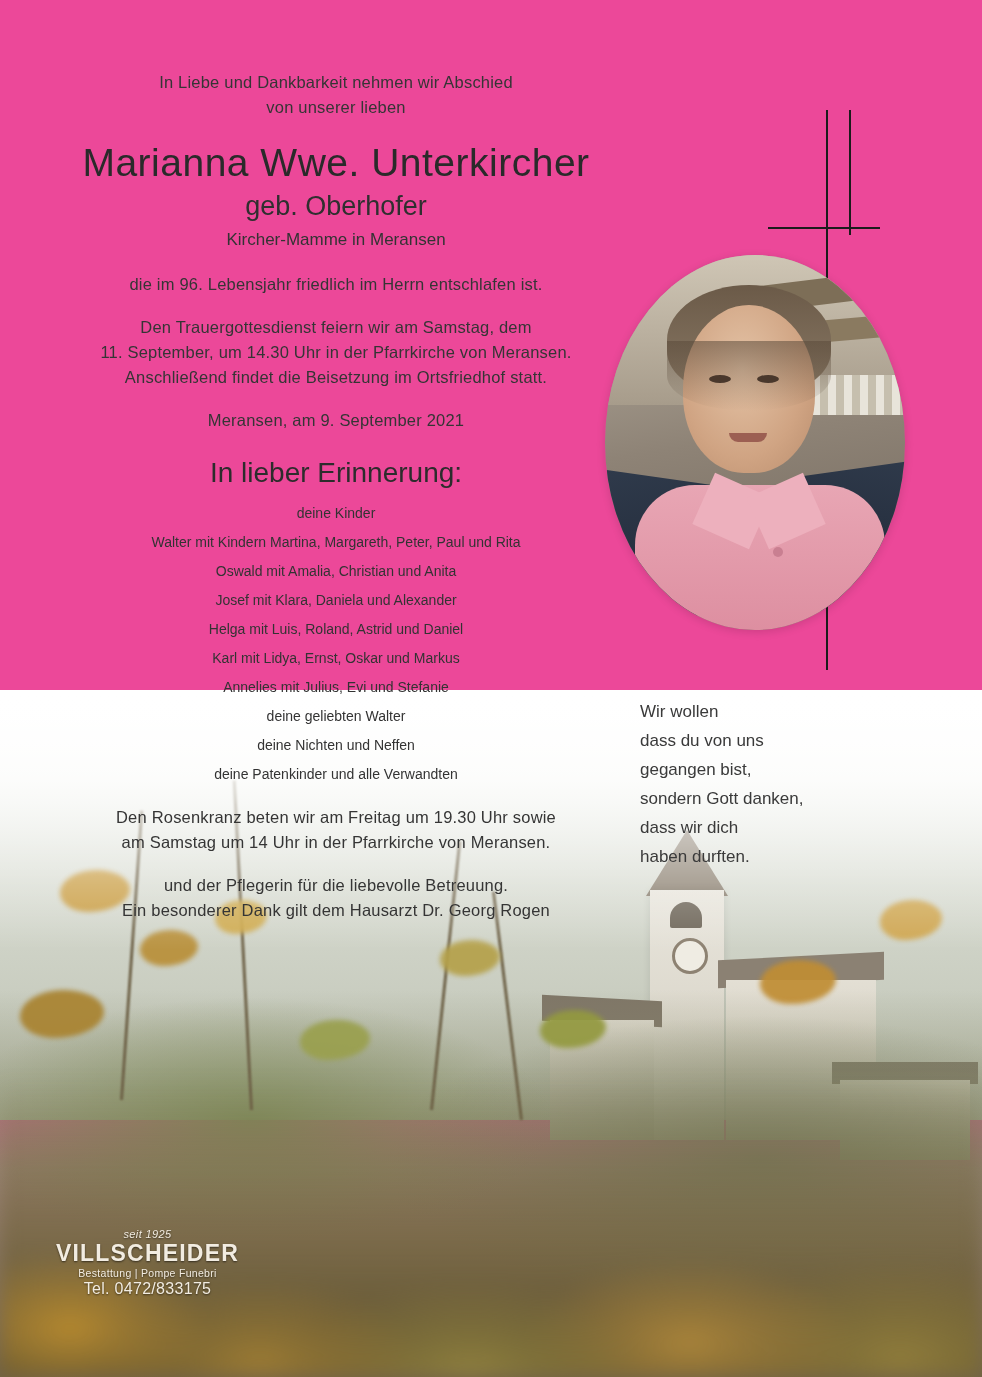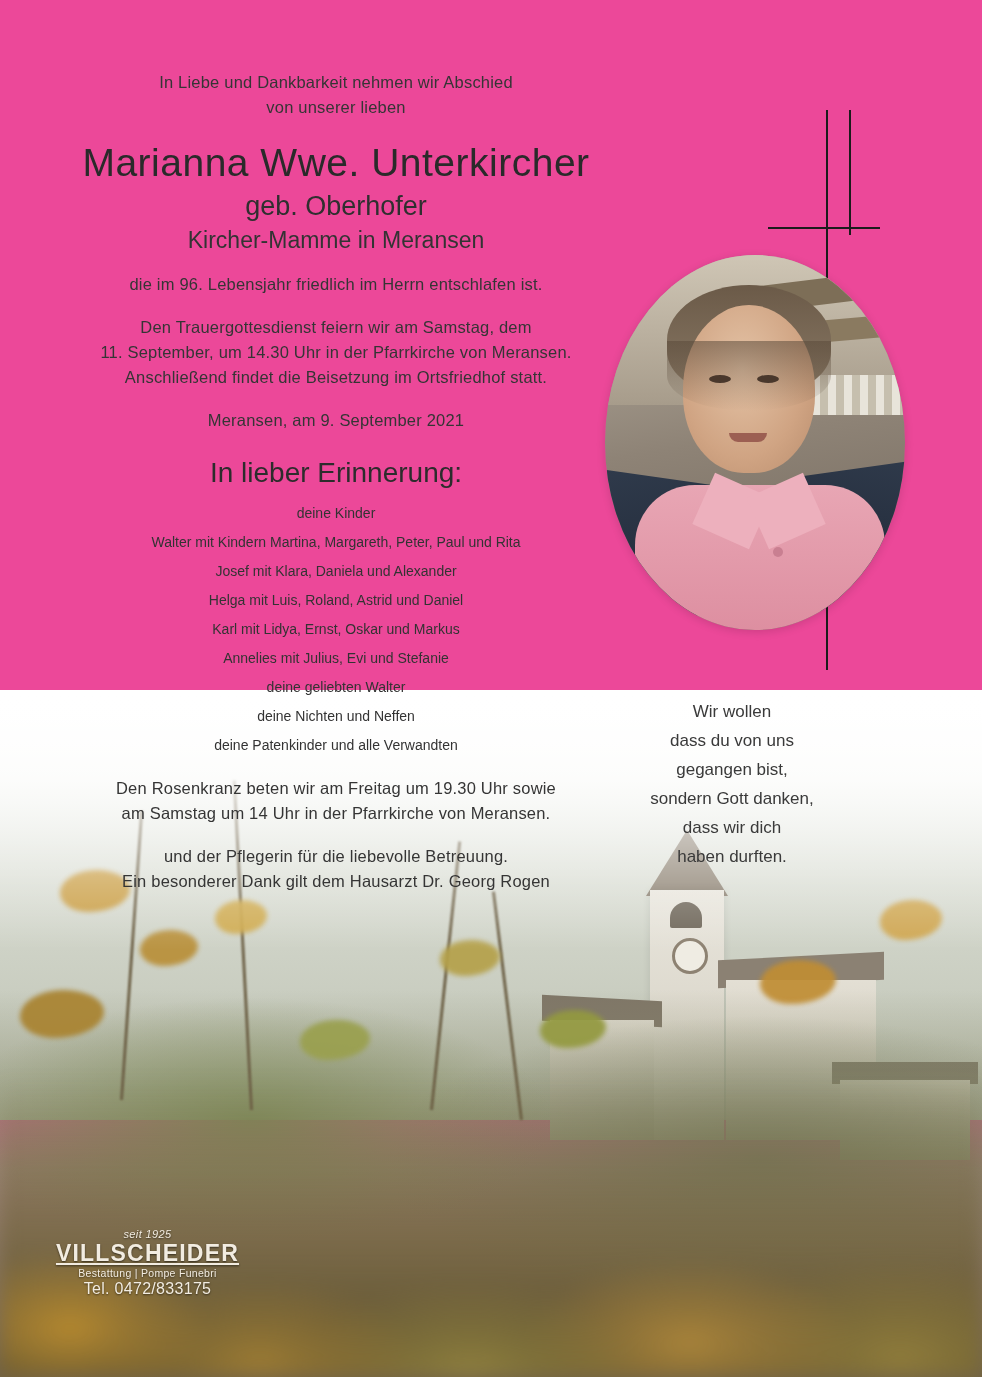--- a/index.html
+++ b/index.html
@@ -180,21 +180,21 @@
     letter-spacing: 0.5px;
     color: #2a2a2a;
     margin-top: 14px;
   }
   .maiden {
     font-size: 27px;
     line-height: 36px;
     color: #2f2f2f;
   }
   .nickname {
-    font-size: 23px;
+    font-size: 17px;
     line-height: 32px;
     color: #333;
     margin-bottom: 16px;
   }
   .remember-head {
     font-size: 28px;
     line-height: 44px;
     color: #2c2c2c;
     margin-top: 12px;
     margin-bottom: 4px;
@@ -311,24 +311,24 @@
     position: absolute; left: 208px; top: 212px; width: 120px; height: 170px;
     background: linear-gradient(200deg,#2f3a4b,#1b2331); transform: rotate(-8deg);
   }
   .portrait .button {
     position: absolute; left: 168px; top: 292px; width: 10px; height: 10px;
     border-radius: 50%; background: #c97f91;
   }
 
   .verse {
     position: absolute;
-    left: 612px;
+    left: 640px;
     top: 697px;
     width: 240px;
-    text-align: center;
+    text-align: left;
     z-index: 7;
     color: #3a3a3a;
     font-size: 17px;
     line-height: 29px;
   }
 
   
   .logo {
     position: absolute;
     left: 55px;
@@ -342,21 +342,20 @@
   .logo .seit {
     font-size: 11px;
     font-style: italic;
     letter-spacing: 0.4px;
   }
   .logo .brand {
     font-size: 23px;
     letter-spacing: 1.2px;
     font-weight: 700;
     line-height: 26px;
-    text-decoration: underline;
   }
   .logo .sub {
     font-size: 10.5px;
     letter-spacing: 0.3px;
     line-height: 15px;
   }
   .logo .tel {
     font-size: 16px;
     letter-spacing: 0.3px;
     line-height: 16px;
@@ -453,20 +452,21 @@
     </div>
 
     <div class="para">
       <div class="line">Meransen, am 9. September 2021</div>
     </div>
 
     <div class="remember-head">In lieber Erinnerung:</div>
 
     <div class="family-line">deine Kinder</div>
     <div class="family-line">Walter mit Kindern Martina, Margareth, Peter, Paul und Rita</div>
+    <div class="family-line">Oswald mit Amalia, Christian und Anita</div>
     <div class="family-line">Josef mit Klara, Daniela und Alexander</div>
     <div class="family-line">Helga mit Luis, Roland, Astrid und Daniel</div>
     <div class="family-line">Karl mit Lidya, Ernst, Oskar und Markus</div>
     <div class="family-line">Annelies mit Julius, Evi und Stefanie</div>
     <div class="family-line">deine geliebten Walter</div>
     <div class="family-line">deine Nichten und Neffen</div>
     <div class="family-line">deine Patenkinder und alle Verwandten</div>
 
     <div class="block-gap"></div>
 

